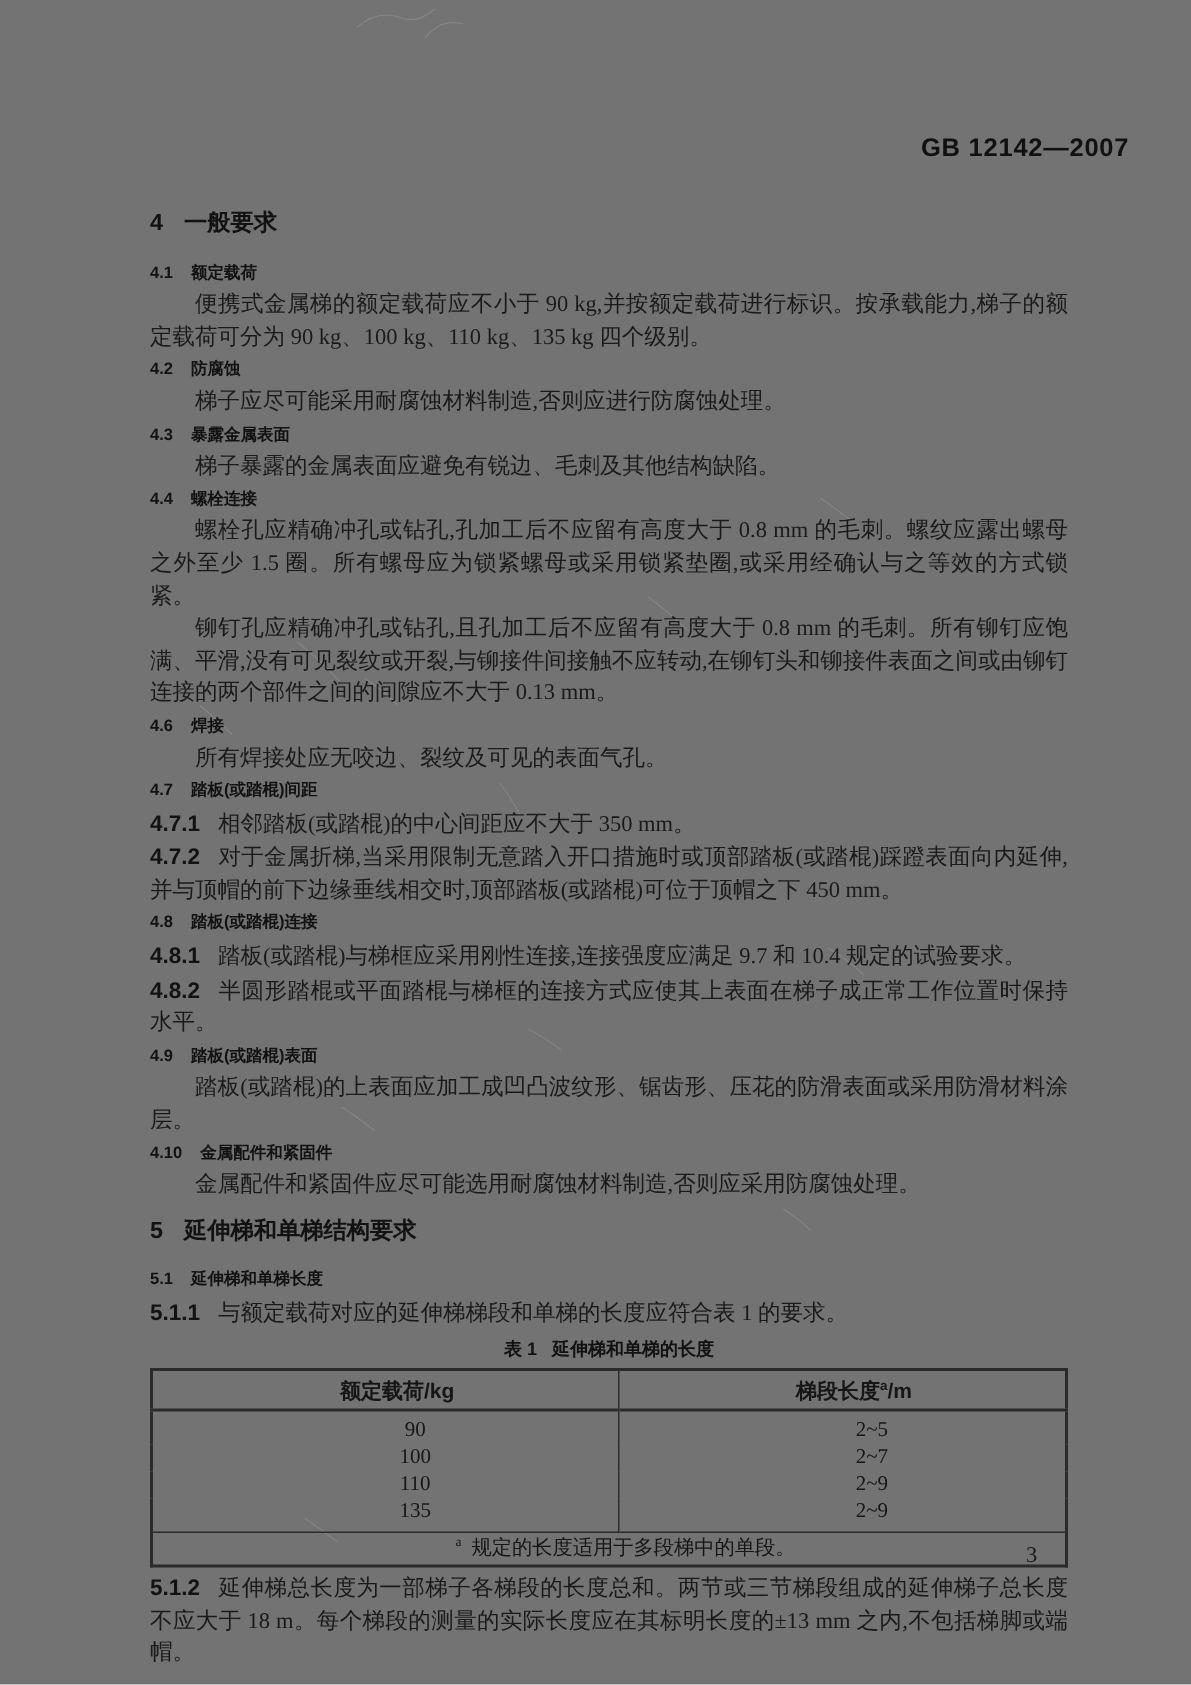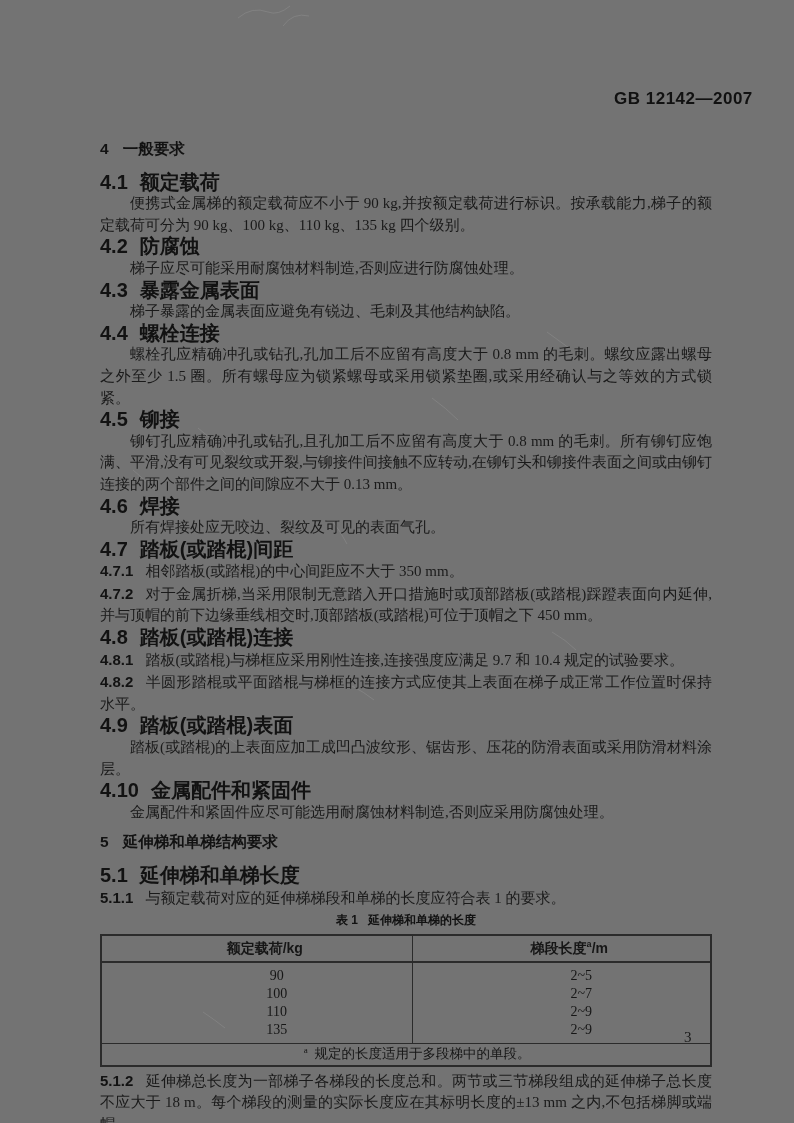--- a/index.html
+++ b/index.html
@@ -23,21 +23,21 @@
   .doc-body {
     position:absolute; top:136px; left:100px; width:612px;
     font-size:15px; line-height:21.6px; text-align:justify;
   }
   .h1, .h2, .cnum, .tcap {
     font-family:"Liberation Sans","DejaVu Sans",sans-serif;
     font-weight:bold; color:#121212;
   }
   .h1 { font-size:15.5px; margin:8px 0 12px; }
   .h1:first-child { margin-top:2px; }
-  .h2 { font-size:20px; }
+  .h2 { font-size:11px; }
   .cnum { margin-right:12px; }
   .h1 .cnum { margin-right:14px; }
   .para { color:#1a1a1a; }
   .indent { text-indent:2em; }
   .tcap { text-align:center; font-size:12px; margin:1px 0 2px; }
   .tcap .cnum { margin-right:10px; }
   table.t1 {
     width:100%; border-collapse:collapse; margin:0;
     border:2px solid #2b2b2b; font-size:14px; line-height:18px;
     text-align:center;
@@ -90,21 +90,20 @@
   <main class="doc-body" id="doc-body">
       <div class="h1"><span class="cnum">4</span><span>一般要求</span></div>
       <div class="h2"><span class="cnum">4.1</span><span>额定载荷</span></div>
       <div class="para indent">便携式金属梯的额定载荷应不小于 90 kg,并按额定载荷进行标识。按承载能力,梯子的额定载荷可分为 90 kg、100 kg、110 kg、135 kg 四个级别。</div>
       <div class="h2"><span class="cnum">4.2</span><span>防腐蚀</span></div>
       <div class="para indent">梯子应尽可能采用耐腐蚀材料制造,否则应进行防腐蚀处理。</div>
       <div class="h2"><span class="cnum">4.3</span><span>暴露金属表面</span></div>
       <div class="para indent">梯子暴露的金属表面应避免有锐边、毛刺及其他结构缺陷。</div>
       <div class="h2"><span class="cnum">4.4</span><span>螺栓连接</span></div>
       <div class="para indent">螺栓孔应精确冲孔或钻孔,孔加工后不应留有高度大于 0.8 mm 的毛刺。螺纹应露出螺母之外至少 1.5 圈。所有螺母应为锁紧螺母或采用锁紧垫圈,或采用经确认与之等效的方式锁紧。</div>
-      <div class="h2"><span class="cnum">4.5</span><span>铆接</span></div>
       <div class="para indent">铆钉孔应精确冲孔或钻孔,且孔加工后不应留有高度大于 0.8 mm 的毛刺。所有铆钉应饱满、平滑,没有可见裂纹或开裂,与铆接件间接触不应转动,在铆钉头和铆接件表面之间或由铆钉连接的两个部件之间的间隙应不大于 0.13 mm。</div>
       <div class="h2"><span class="cnum">4.6</span><span>焊接</span></div>
       <div class="para indent">所有焊接处应无咬边、裂纹及可见的表面气孔。</div>
       <div class="h2"><span class="cnum">4.7</span><span>踏板(或踏棍)间距</span></div>
       <div class="para"><span class="cnum">4.7.1</span><span>相邻踏板(或踏棍)的中心间距应不大于 350 mm。</span></div>
       <div class="para"><span class="cnum">4.7.2</span><span>对于金属折梯,当采用限制无意踏入开口措施时或顶部踏板(或踏棍)踩蹬表面向内延伸,并与顶帽的前下边缘垂线相交时,顶部踏板(或踏棍)可位于顶帽之下 450 mm。</span></div>
       <div class="h2"><span class="cnum">4.8</span><span>踏板(或踏棍)连接</span></div>
       <div class="para"><span class="cnum">4.8.1</span><span>踏板(或踏棍)与梯框应采用刚性连接,连接强度应满足 9.7 和 10.4 规定的试验要求。</span></div>
       <div class="para"><span class="cnum">4.8.2</span><span>半圆形踏棍或平面踏棍与梯框的连接方式应使其上表面在梯子成正常工作位置时保持水平。</span></div>
       <div class="h2"><span class="cnum">4.9</span><span>踏板(或踏棍)表面</span></div>

